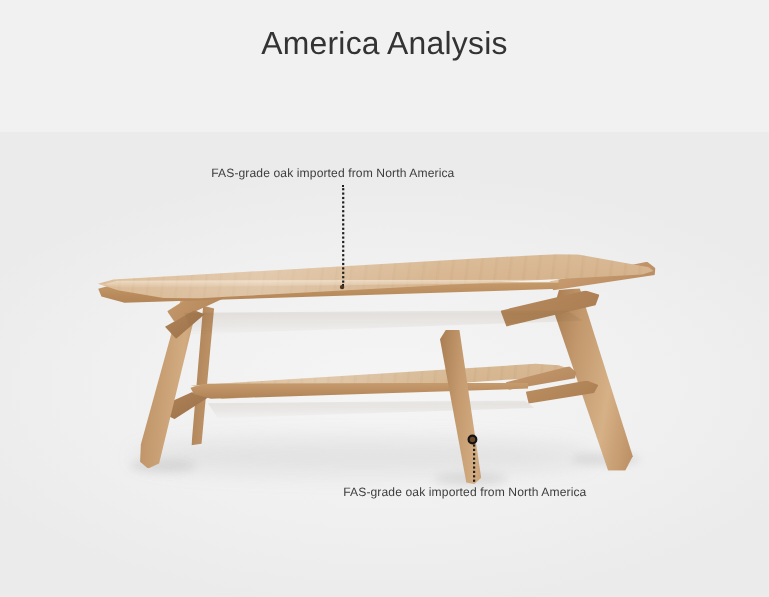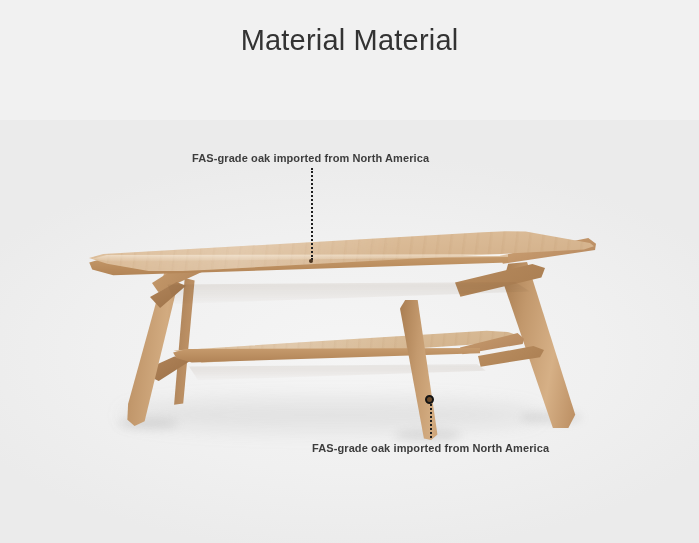--- a/index.html
+++ b/index.html
@@ -48,21 +48,20 @@
     white-space: nowrap;
   }
 
   
   .ann-label {
     position: absolute;
     font-size: 11px;
     color: #3d3d3d;
     white-space: nowrap;
     letter-spacing: 0.1px;
-    font-weight: bold;
   }
   #ann-top-label { left: 192px; top: 152px; }
   #ann-bottom-label { left: 312px; top: 442px; }
 
   .ann-line {
     position: absolute;
     width: 0;
     border-left: 2px dotted #1f1f1f;
   }
   #ann-top-line  { left: 311px; top: 168px; height: 92px; }
@@ -327,21 +326,21 @@
 
     <div id="under-top-shade"></div>
 
     <div id="top-edge-right"></div>
     <div id="top-edge-front"></div>
     <div id="top-surface"></div>
     <div id="top-grain"></div>
     <div id="top-lip"></div>
   </div>
 
-  <div id="title">Material Material</div>
+  <div id="title">America Analysis</div>
 
 
   <div class="ann-label" id="ann-top-label">FAS-grade oak imported from North America</div>
   <div class="ann-line" id="ann-top-line"></div>
   <div class="ann-tip" id="ann-top-tip"></div>
 
   <div class="ann-dot" id="ann-bottom-dot"></div>
   <div class="ann-line" id="ann-bottom-line"></div>
   <div class="ann-label" id="ann-bottom-label">FAS-grade oak imported from North America</div>
 

